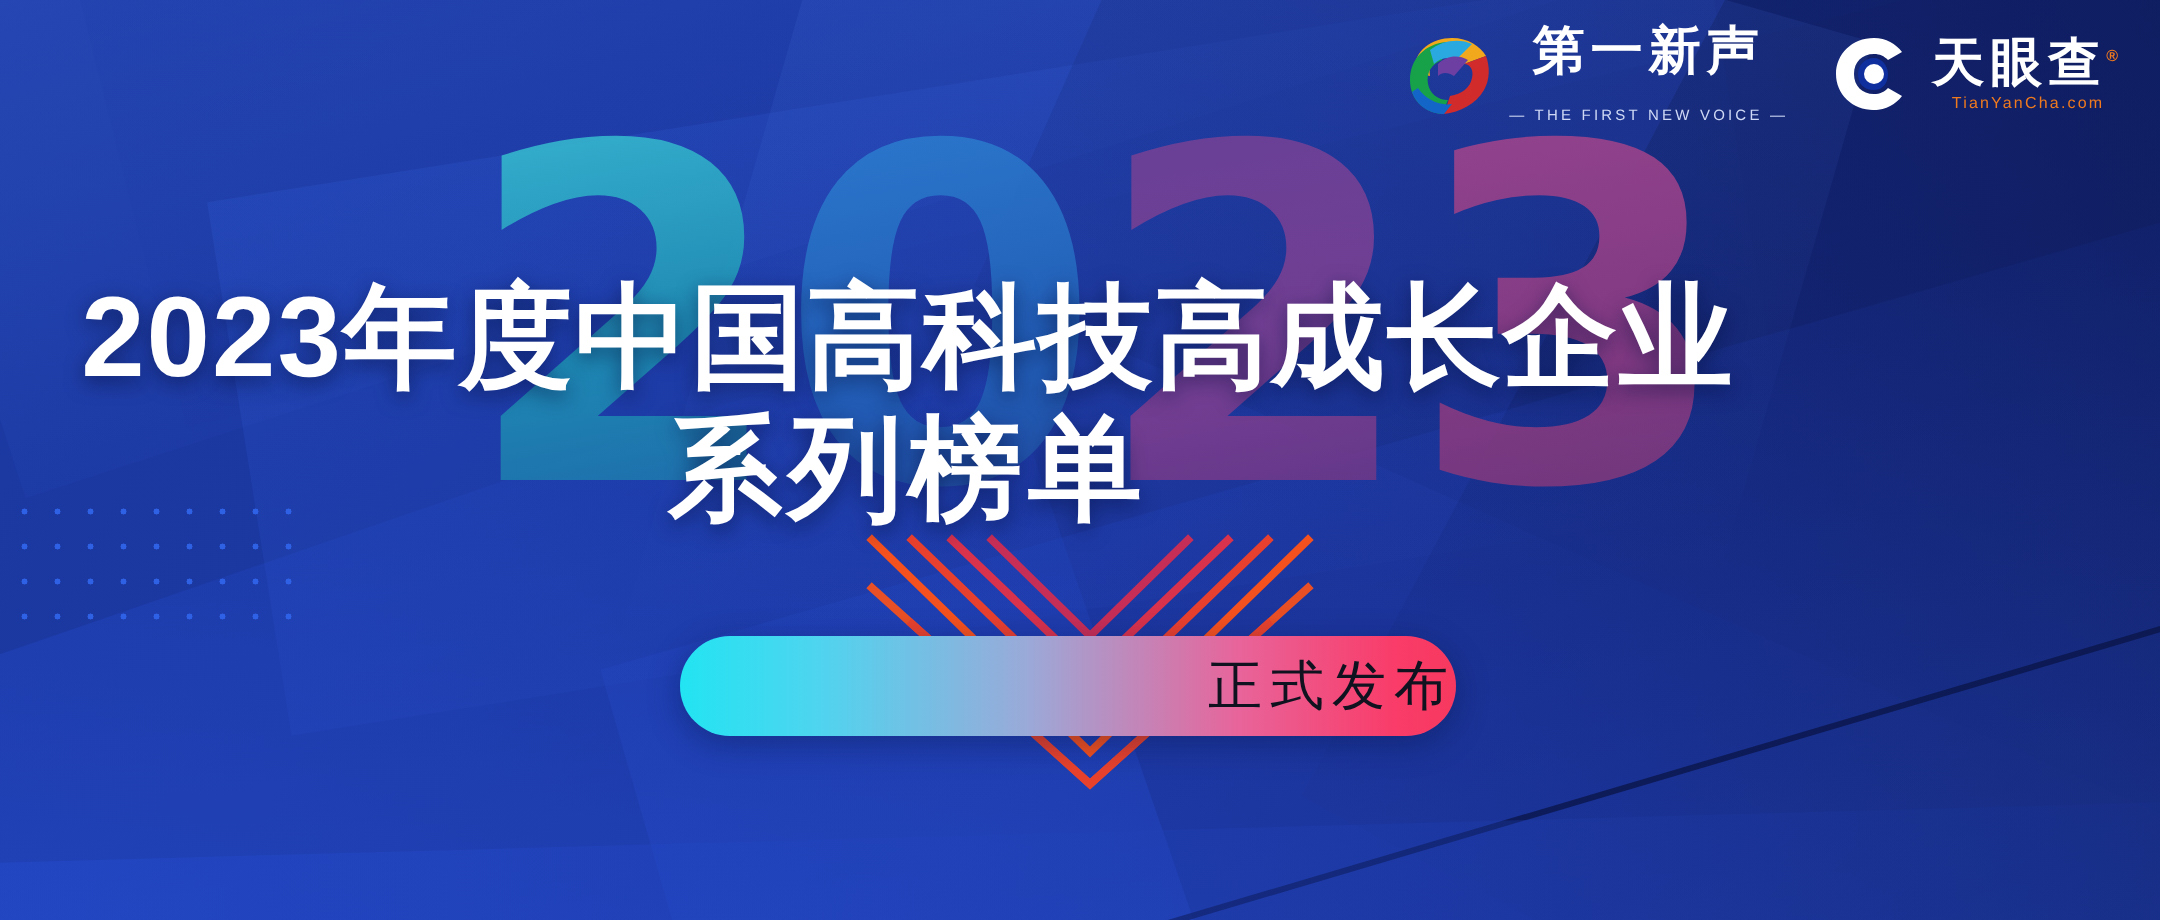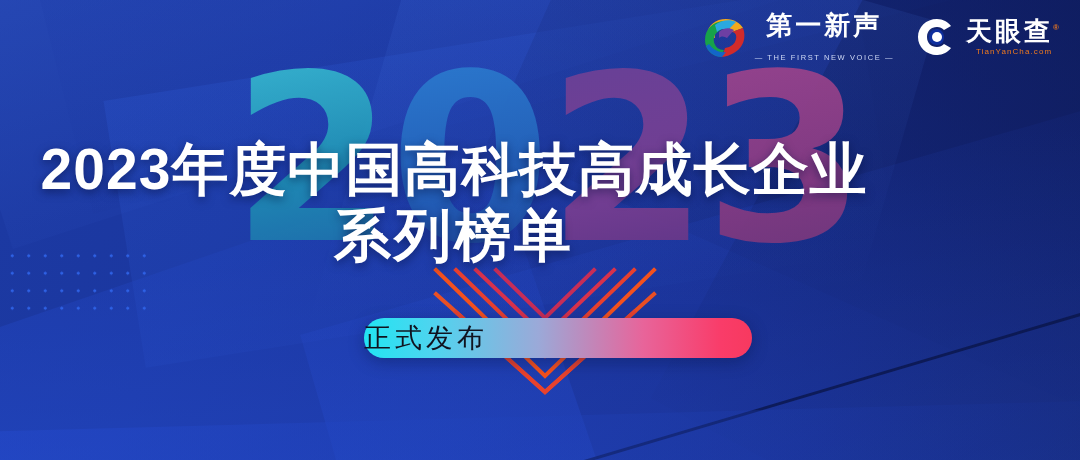--- a/index.html
+++ b/index.html
@@ -144,24 +144,24 @@
     line-height:1.16;
     letter-spacing:1px;
     font-family:"Liberation Sans","DejaVu Sans",sans-serif;
     text-shadow:0 3px 10px rgba(5,14,60,.55);
     white-space:nowrap;
   }
   .hl-line.two{letter-spacing:3px;}
 
   
   .pill{
-    position:absolute;left:364px;top:318px;width:388px;height:40px;
+    position:absolute;left:340px;top:318px;width:388px;height:50px;
     border-radius:25px;
     background:linear-gradient(90deg,#22e4f2 0%,#4fd4ef 18%,#9ba9d8 45%,#e8649a 72%,#f93c69 92%,#f7395f 100%);
-    display:flex;align-items:center;justify-content:flex-start;
+    display:flex;align-items:center;justify-content:flex-end;
     box-shadow:0 4px 16px rgba(6,16,60,.35);
   }
   .pill-label{
     color:#10131f;
     font-size:27px;
     font-weight:normal;
     letter-spacing:4px;
     font-family:"DejaVu Sans","Liberation Sans",sans-serif;
   }
 </style>

